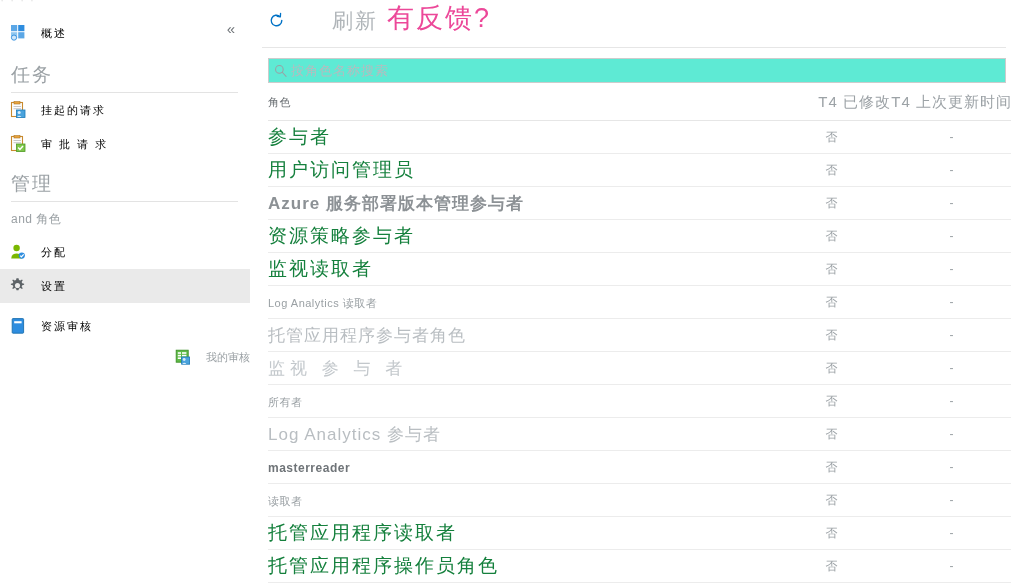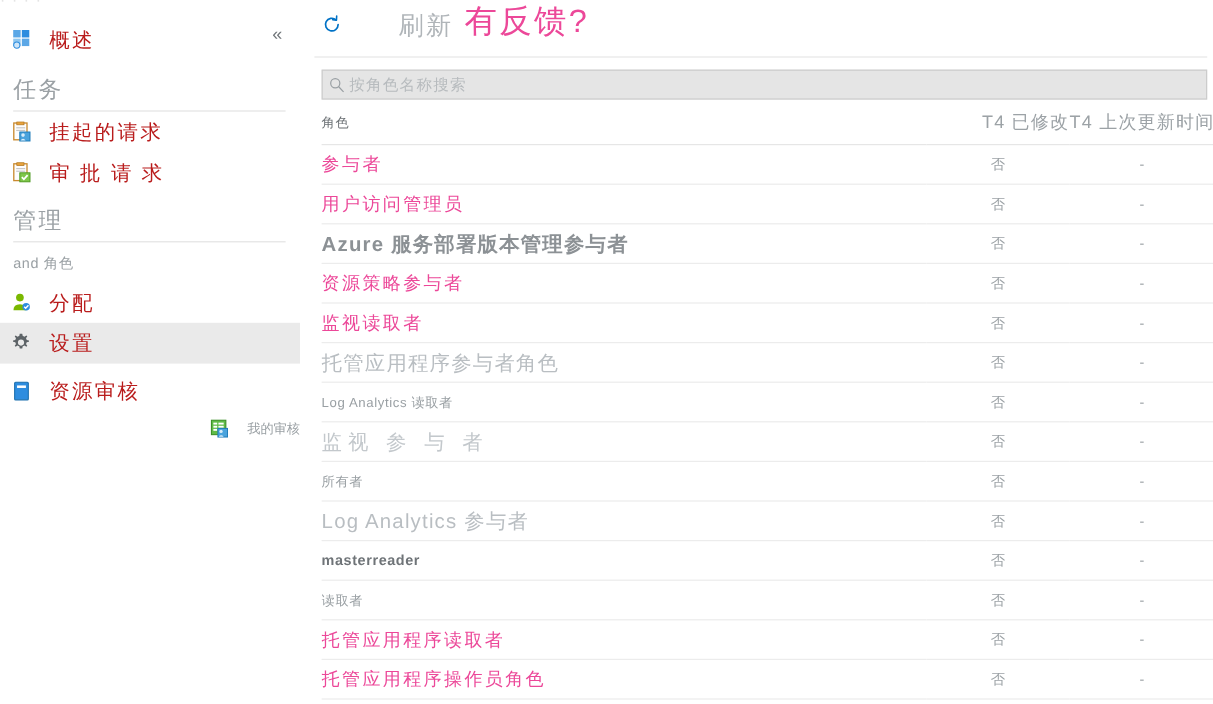--- a/index.html
+++ b/index.html
@@ -71,22 +71,22 @@
     background: #eaeaea;
   }
   .nav-item .ico {
     width: 22px;
     height: 18px;
     flex: 0 0 22px;
     position: relative;
     margin-right: 10px;
   }
   .nav-item .nav-label {
-    font-size: 17px;
-    color: #b91c1c;
+    font-size: 11px;
+    color: #000000;
     letter-spacing: 2px;
     white-space: nowrap;
   }
   .nav-item .nav-label.small {
     font-size: 11px;
     letter-spacing: 0px;
     color: #9aa0a4;
   }
 
   .section-head {
@@ -148,21 +148,21 @@
     color: #ec4899;
     cursor: pointer;
     white-space: nowrap;
   }
 
   .search-box {
     position: relative;
     margin: 10px 0 0 6px;
     height: 25px;
     border: 1px solid #ccc;
-    background: #e5e5e5;
+    background: #5eead4;
     display: flex;
     align-items: center;
     box-sizing: border-box;
   }
   .search-box .s-ico {
     width: 22px;
     flex: 0 0 22px;
     display: flex;
     justify-content: center;
     align-items: center;
@@ -224,21 +224,21 @@
   td.c-mod, td.c-upd {
     text-align: center;
     color: #9ca2a6;
     font-size: 12px;
   }
   .col-name  { width: 500px; }
   .col-mod   { width: 118px; }
   .col-upd   { width: 120px; }
 
   
-  .v-lg   { font-size: 15px; letter-spacing: 2px; color: #ec4899; }
+  .v-lg   { font-size: 19px; letter-spacing: 2px; color: #15803d; }
   .v-md   { font-size: 17px; letter-spacing: 1px; color: #b9bec2; }
   .v-bold { font-size: 17px; letter-spacing: 1px; color: #8c9195; font-weight: bold; }
   .v-sm   { font-size: 11px; letter-spacing: 0.5px; color: #9aa0a4; }
   .v-smb  { font-size: 12px; letter-spacing: 0.5px; color: #6f7478; font-weight: bold; }
   .v-sp   { font-size: 17px; letter-spacing: 5px; color: #c3c8cc; }
 
   .dash { color: #b9bec2; }
 </style>
 </head>
 <body>
@@ -412,26 +412,26 @@
             <td class="c-name"><span class="v-lg">资源策略参与者</span></td>
             <td class="c-mod">否</td>
             <td class="c-upd dash">-</td>
           </tr>
           <tr>
             <td class="c-name"><span class="v-lg">监视读取者</span></td>
             <td class="c-mod">否</td>
             <td class="c-upd dash">-</td>
           </tr>
           <tr>
+            <td class="c-name"><span class="v-sm">Log Analytics 读取者</span></td>
+            <td class="c-mod">否</td>
+            <td class="c-upd dash">-</td>
+          </tr>
+          <tr>
             <td class="c-name"><span class="v-md">托管应用程序参与者角色</span></td>
-            <td class="c-mod">否</td>
-            <td class="c-upd dash">-</td>
-          </tr>
-          <tr>
-            <td class="c-name"><span class="v-sm">Log Analytics 读取者</span></td>
             <td class="c-mod">否</td>
             <td class="c-upd dash">-</td>
           </tr>
           <tr>
             <td class="c-name"><span class="v-sp">监视 参 与 者</span></td>
             <td class="c-mod">否</td>
             <td class="c-upd dash">-</td>
           </tr>
           <tr>
             <td class="c-name"><span class="v-sm">所有者</span></td>

